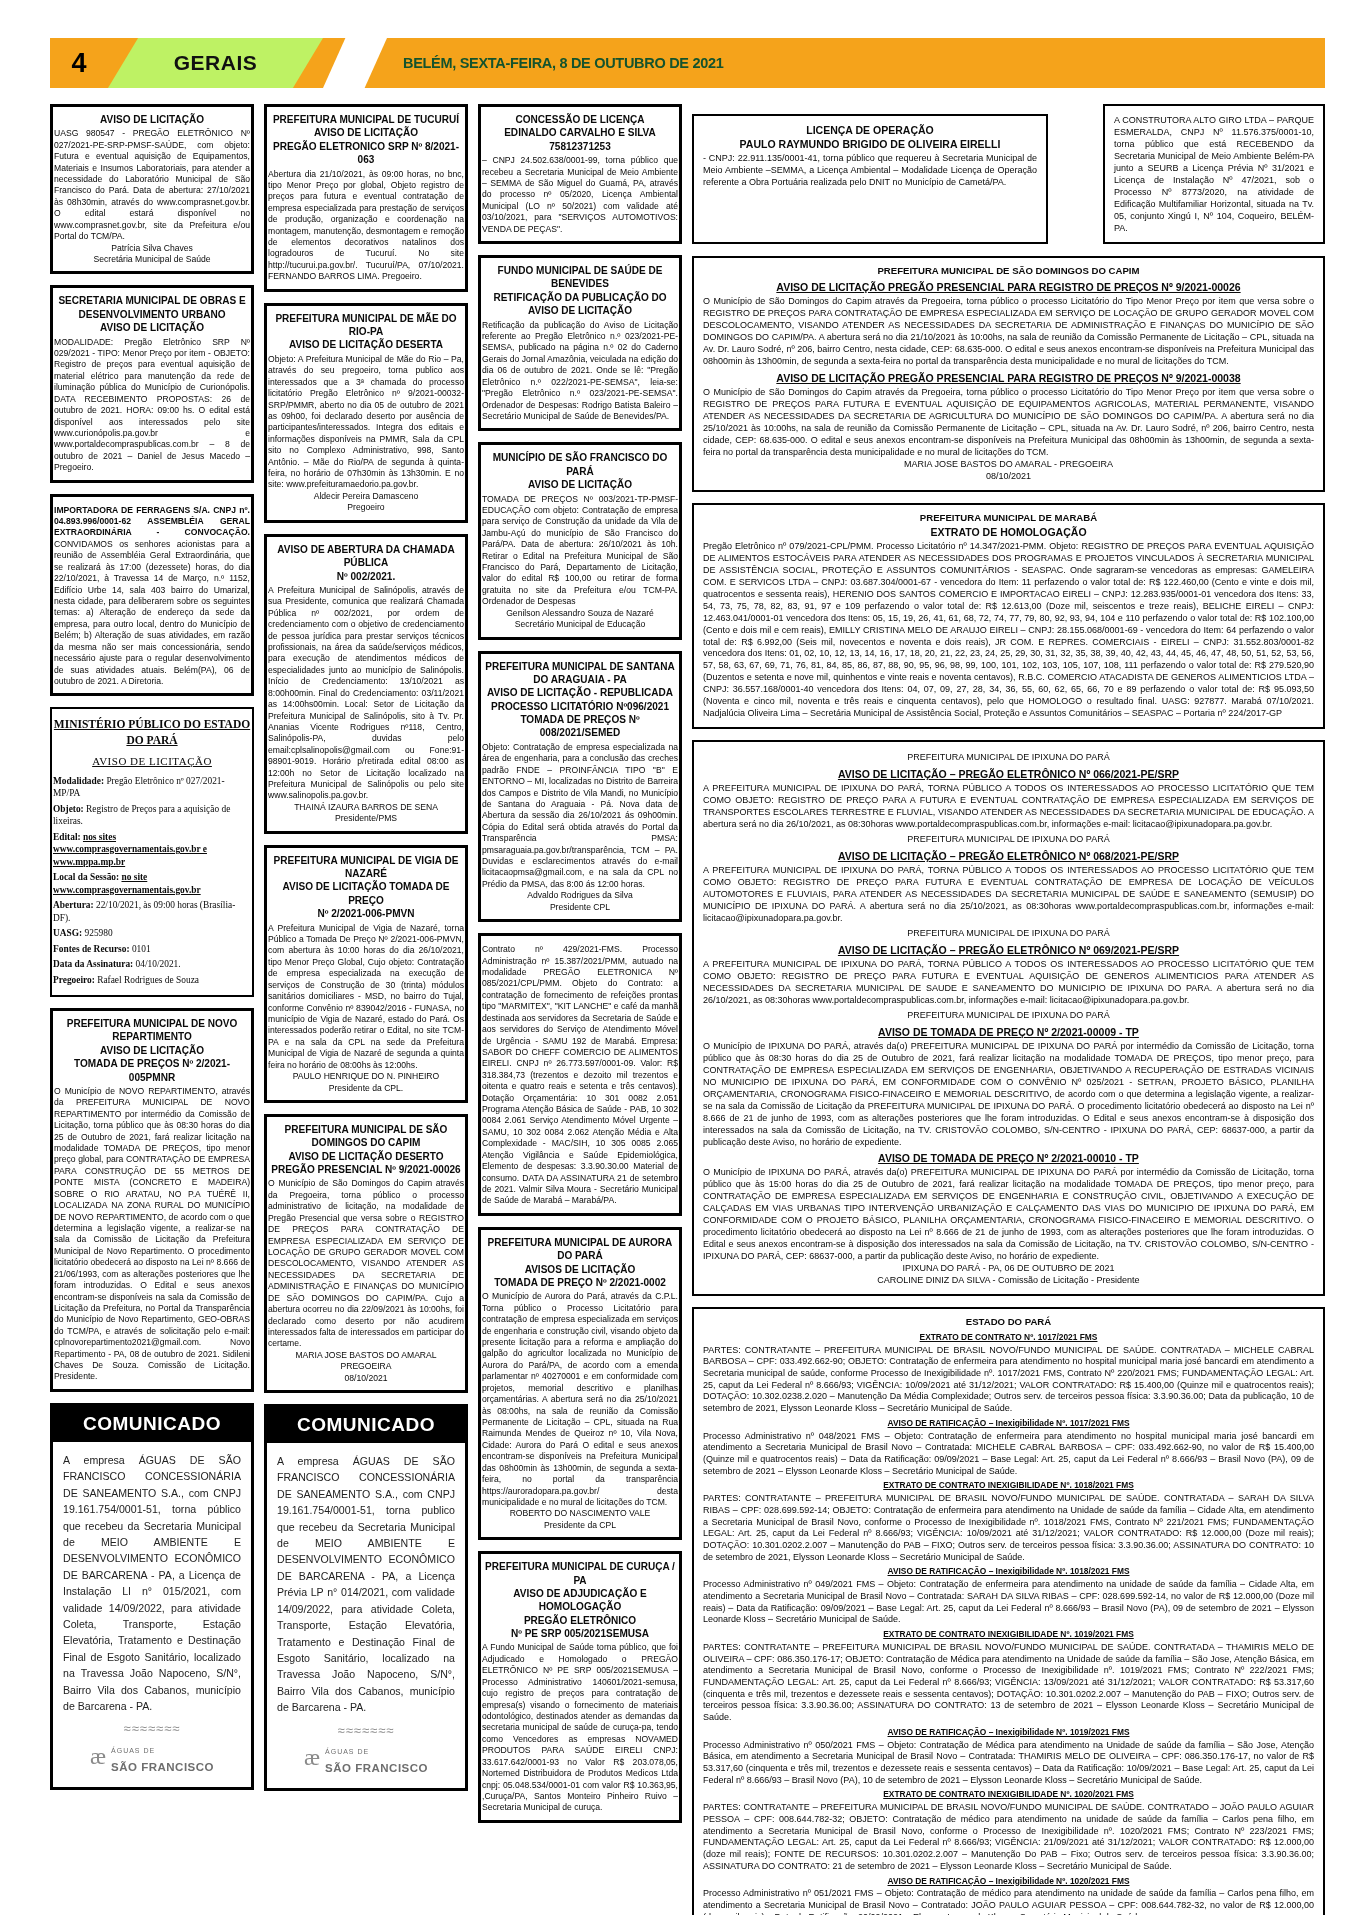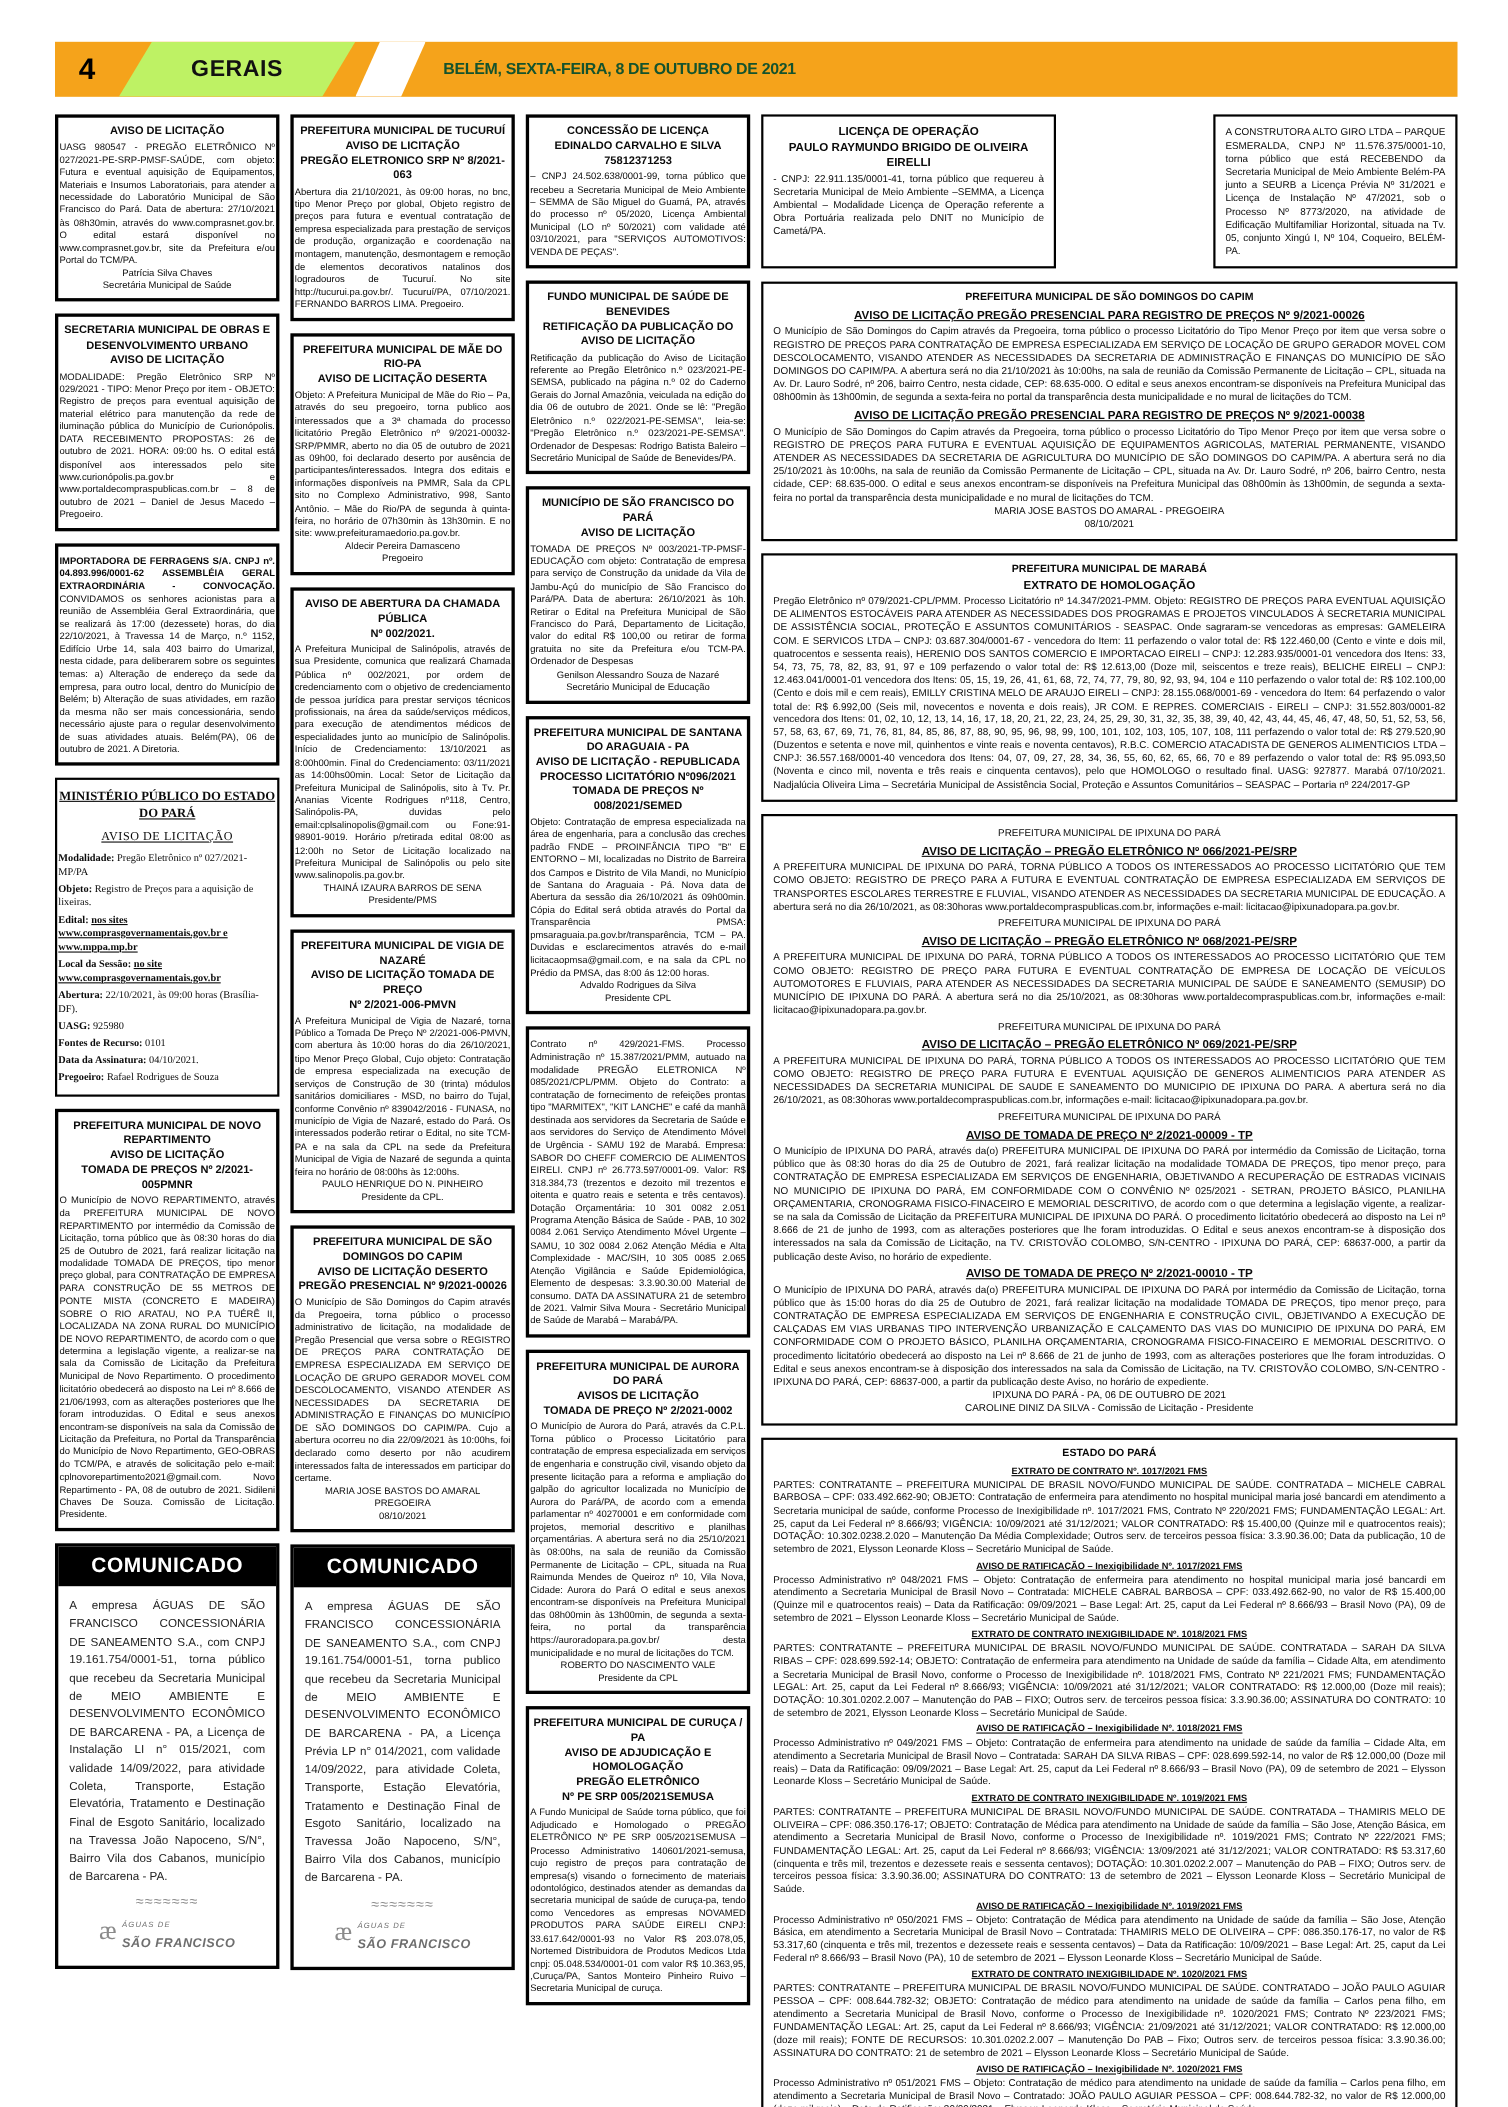--- a/index.html
+++ b/index.html
@@ -45,27 +45,27 @@
   .mp .u { font-weight:bold; text-decoration:underline; }
   
   .com { border:3px solid #000; margin-bottom:11px; background:#fff; }
   .com-head { background:#000; color:#fff; text-align:center; font-weight:bold; font-size:19px;
     padding:7px 0; letter-spacing:0.5px; }
   .com-body { padding:10px 10px 4px; font-size:10.6px; line-height:1.55; text-align:justify; color:#222; }
   .com-logo { text-align:center; padding:6px 0 12px; color:#7a7a7a; }
   .waves { font-size:13px; letter-spacing:1px; color:#8a8a8a; line-height:0.8; }
   .logo-row { display:inline-flex; align-items:center; gap:5px; margin-top:4px; }
   .logo-glyph { font-family:"Liberation Serif", serif; font-size:24px; color:#8a8a8a; }
-  .logo-txt { text-align:left; color:#6e6e6e;font-style:italic; }
+  .logo-txt { text-align:left; color:#6e6e6e; }
   .logo-txt .l1 { font-size:7px; letter-spacing:1px; }
   .logo-txt .l2 { font-size:11.5px; font-weight:bold; letter-spacing:0.5px; }
   
   .lic-row { display:flex; justify-content:space-between; margin-bottom:12px; }
   .lic-row .box { margin-bottom:0; }
-  .lic-a { width:268px; }
+  .lic-a { width:356px;margin-top:10px; }
   .lic-b { width:222px; font-size:7.8px; }
   
   .sec-h { text-align:center; font-weight:bold; margin-top:3px;text-decoration:underline; }
   .org-ln { text-align:center; margin-top:3px; }
   .ipx { font-size:8.6px; }
   .est { font-size:8.1px; line-height:1.3; }
   .est .sec-h { font-size:8.4px; }
 </style>
 </head>
 <body>

